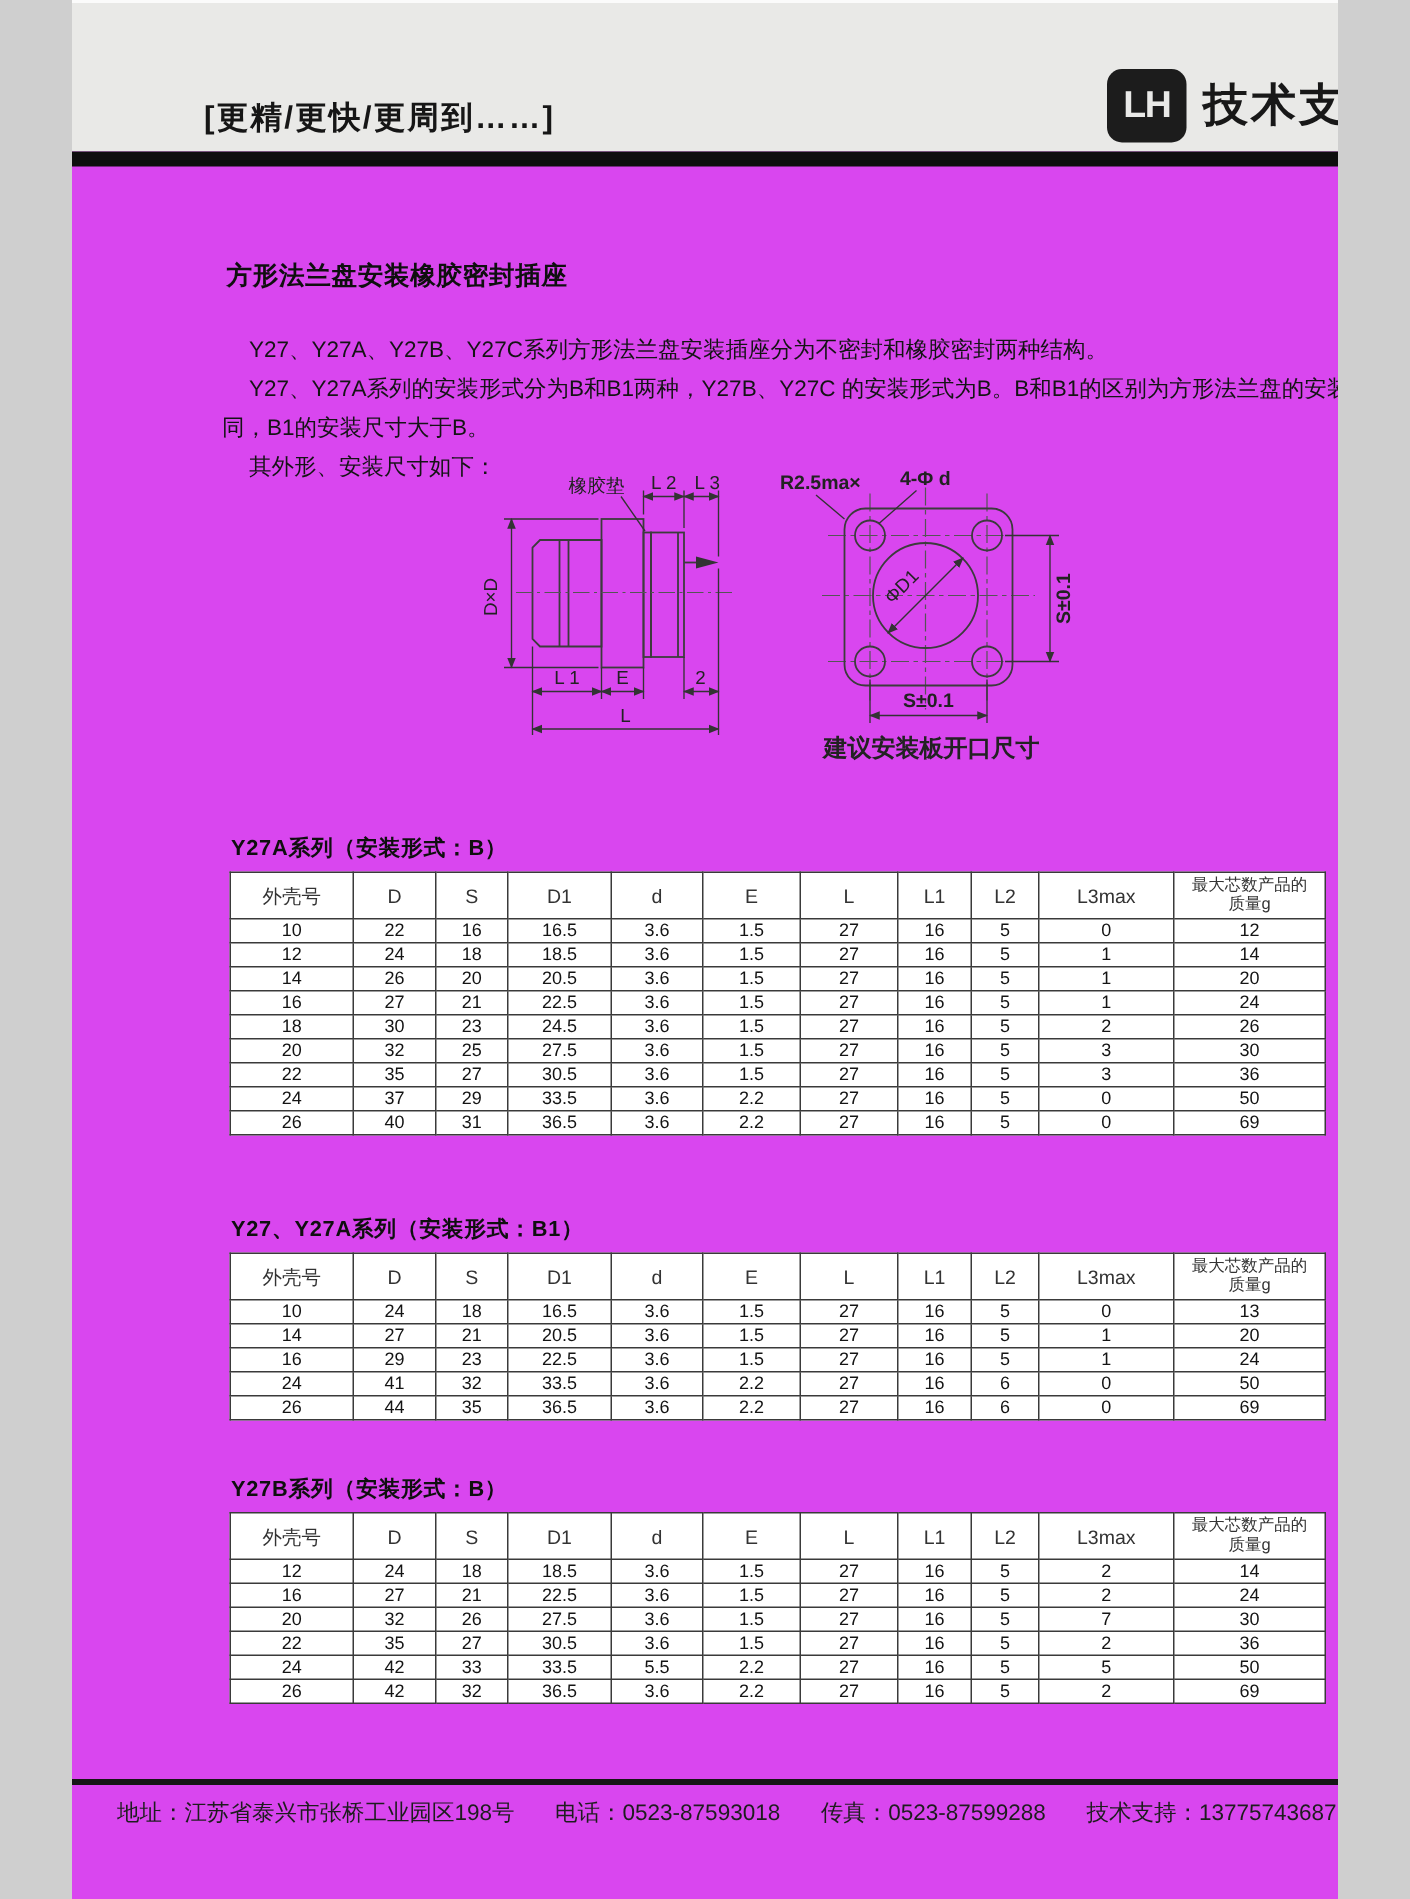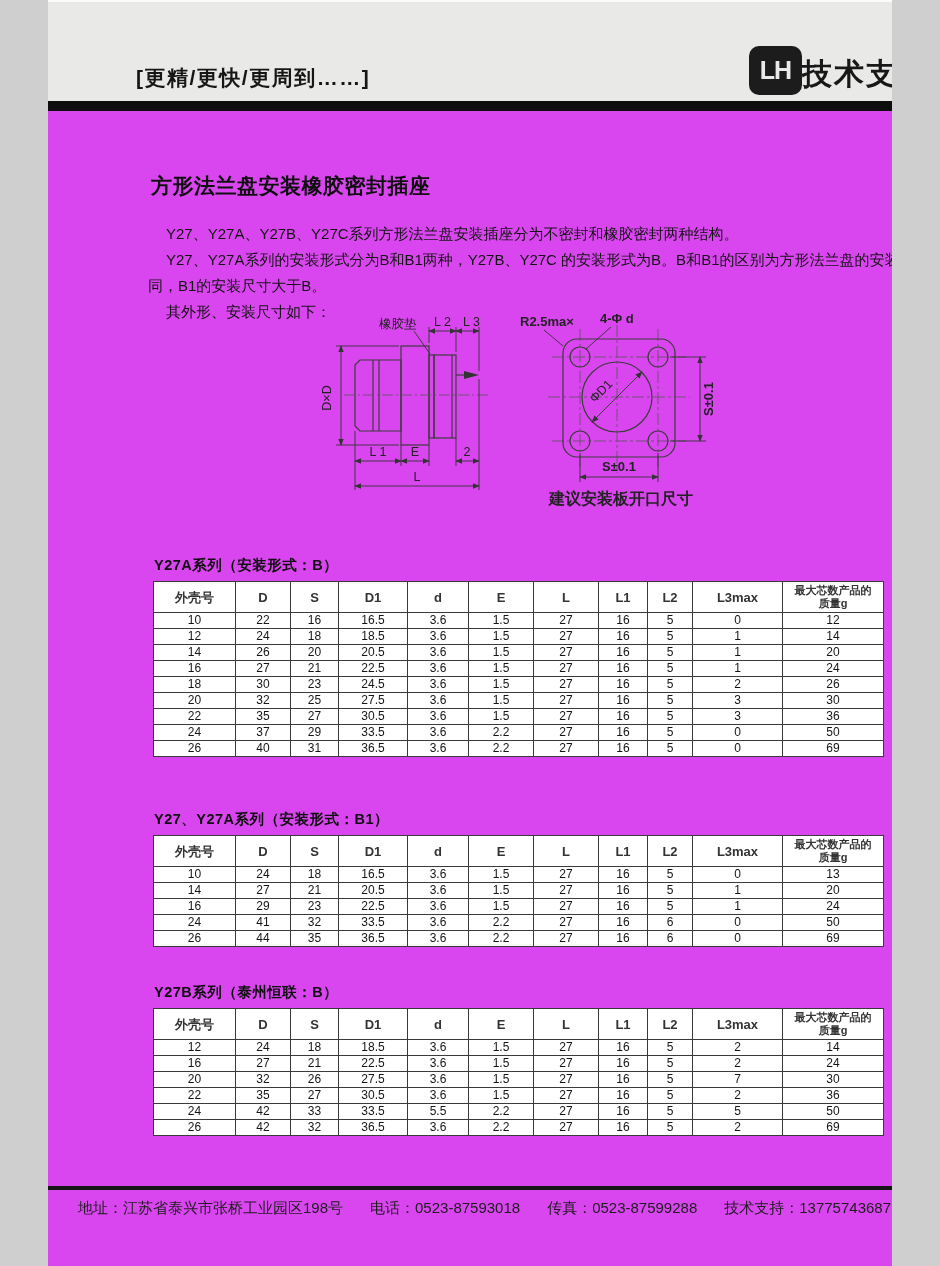--- a/index.html
+++ b/index.html
@@ -3,46 +3,46 @@
 <meta charset="utf-8">
 <style>
   * { margin:0; padding:0; box-sizing:border-box; }
   html,body { background:#cfcfcf; }
   body { font-family:"Liberation Sans","DejaVu Sans",sans-serif; }
   .page { position:relative; width:844px; height:1266px; background:#d946ef; margin:0 auto; overflow:hidden; }
 
   
   .header { position:absolute; top:0; left:0; width:940px; height:101px; background:#e9e9e7; border-top:2px solid #fbfbfb; }
   .slogan { position:absolute; left:88px; top:62px; font-size:21px; font-weight:bold; color:#161616; letter-spacing:1.5px; }
-  .logo { position:absolute; right:58px; top:44px; display:flex; align-items:flex-end; }
+  .logo { position:absolute; right:58px; top:44px; display:flex; align-items:center; gap:11px; }
   .logo-mark { width:53px; height:49px; background:#1c1c1c; border-radius:10px; color:#e9e9e7; display:flex; align-items:center; justify-content:center; font-weight:bold; font-size:25px; letter-spacing:-1px; font-family:"Liberation Sans",sans-serif; }
   .logo-text { font-size:30px; font-weight:bold; color:#181818; letter-spacing:2px; }
   .top-bar { position:absolute; top:101px; left:0; width:940px; height:10px; background:#0e0e0e; }
 
   
-  .doc-title { position:absolute; left:103px; top:172px; font-size:21px; font-weight:bold; color:#0f0f0f; letter-spacing:0.5px; }
+  .doc-title { position:absolute; left:103px; top:172px; font-size:17px; font-weight:bold; color:#0f0f0f; letter-spacing:0.5px; }
   .paragraphs { position:absolute; left:100px; top:201px; width:802px; font-size:15px; color:#141414;margin-top:20px; }
   .paragraphs p { text-indent:1.2em; line-height:26px; }
 
   
   .diagram-left  { position:absolute; left:268px; top:298px; }
   .diagram-right { position:absolute; left:466px; top:302px; }
   svg text { font-family:"Liberation Sans","DejaVu Sans",sans-serif; fill:#222; }
   .dimtxt { font-size:12.5px; }
   .dimtxt-b { font-size:13px; font-weight:bold; }
   .cjk { font-size:12.5px; }
   .caption-txt { font-size:16px; font-weight:bold; }
 
   
   .table-section { position:absolute; left:105px; width:732px; }
   .ts-1 { top:556px; } .ts-2 { top:810px; } .ts-3 { top:983px; }
   .table-title { font-size:14.5px; font-weight:bold; color:#0f0f0f; margin:0 0 6px 1px; letter-spacing:0.5px; }
   table.spec { border-collapse:collapse; table-layout:fixed; width:730px; background:#fff; }
   table.spec th, table.spec td { border:1px solid #3a3a3a; text-align:center; color:#141414; padding:0; overflow:hidden; }
-  table.spec th { font-weight:bold; font-size:13px; height:31px; line-height:15px; color:#333; }
+  table.spec th { font-weight:normal; font-size:13px; height:31px; line-height:15px; color:#333; }
   table.spec th:last-child { font-size:11px; line-height:13px; padding:0 8px; }
   table.spec td { font-size:12px; height:15px; line-height:15px; }
 
   
   .footer-line { position:absolute; top:1186px; left:0; width:940px; height:4px; background:#161616; }
   .footer { position:absolute; top:1199px; left:30px; display:flex; gap:27px; font-size:15px; color:#1d1d1d; white-space:nowrap; }
   .page-badge { position:absolute; top:1195px; left:849px; width:29px; height:26px; border-radius:50%; background:#9a9a9a; color:#fff; font-size:14px; font-weight:bold; display:flex; align-items:center; justify-content:center; }
 </style>
 </head>
 <body>
@@ -417,21 +417,21 @@
             <td>27</td>
             <td>16</td>
             <td>6</td>
             <td>0</td>
             <td>69</td>
           </tr>
         </tbody>
       </table>
   </div>
   <div class="table-section ts-3">
-    <h3 class="table-title">Y27B系列（泰州恒联：B）</h3>
+    <h3 class="table-title">Y27B系列（安装形式：B）</h3>
     <table class="spec">
         <colgroup>
           <col style="width: 82px;">
           <col style="width: 55px;">
           <col style="width: 48px;">
           <col style="width: 69px;">
           <col style="width: 61px;">
           <col style="width: 65px;">
           <col style="width: 65px;">
           <col style="width: 49px;">

